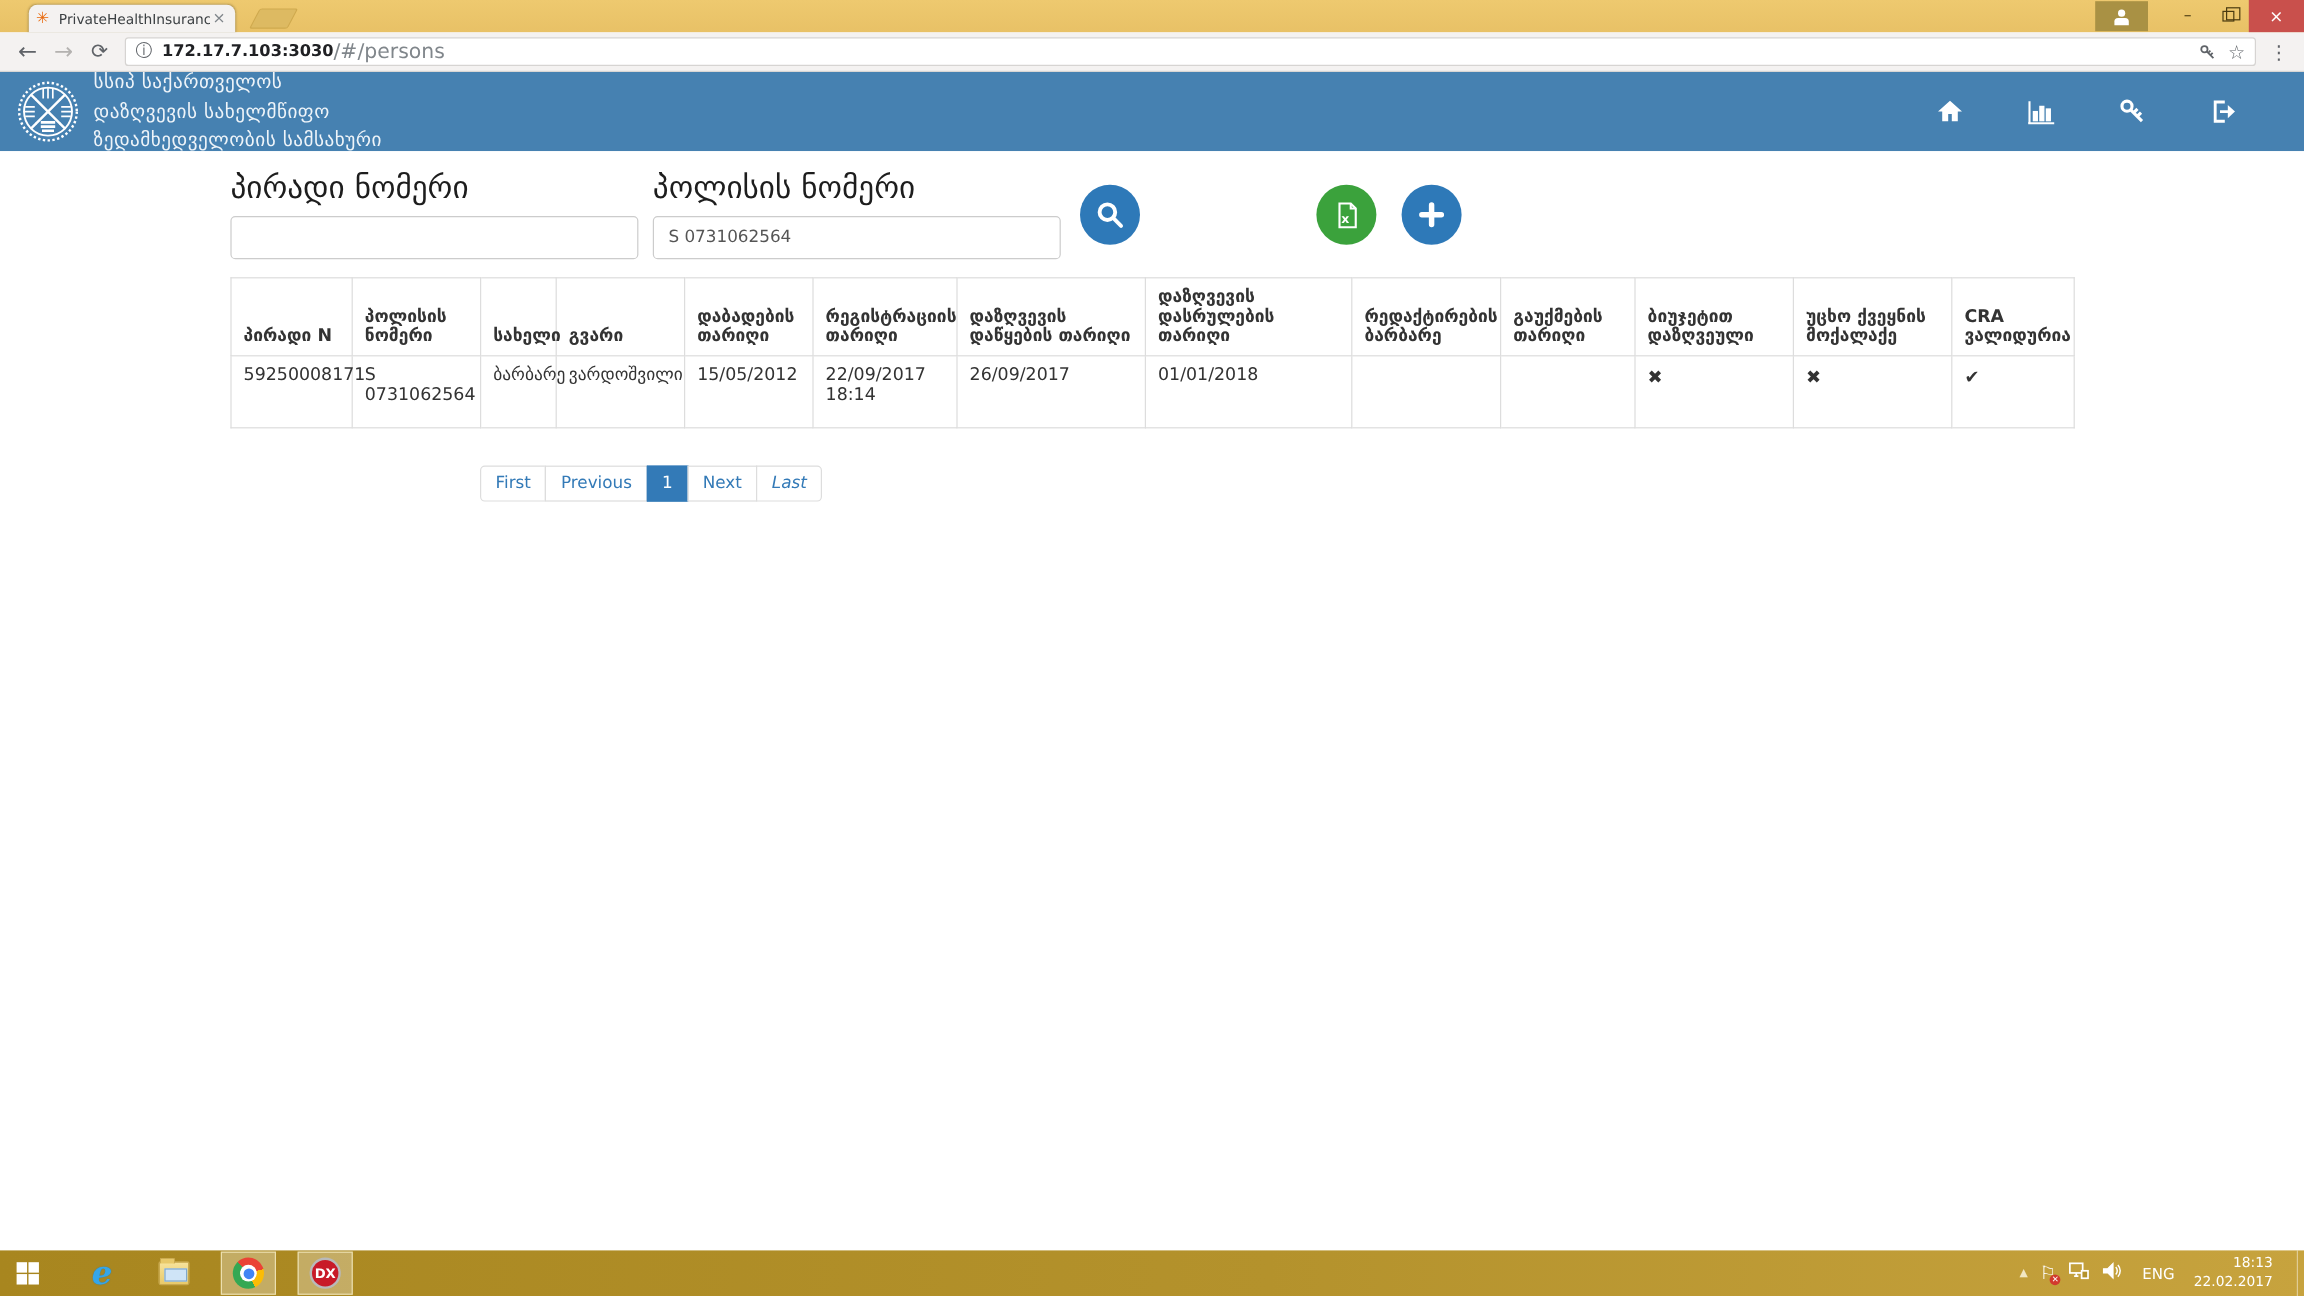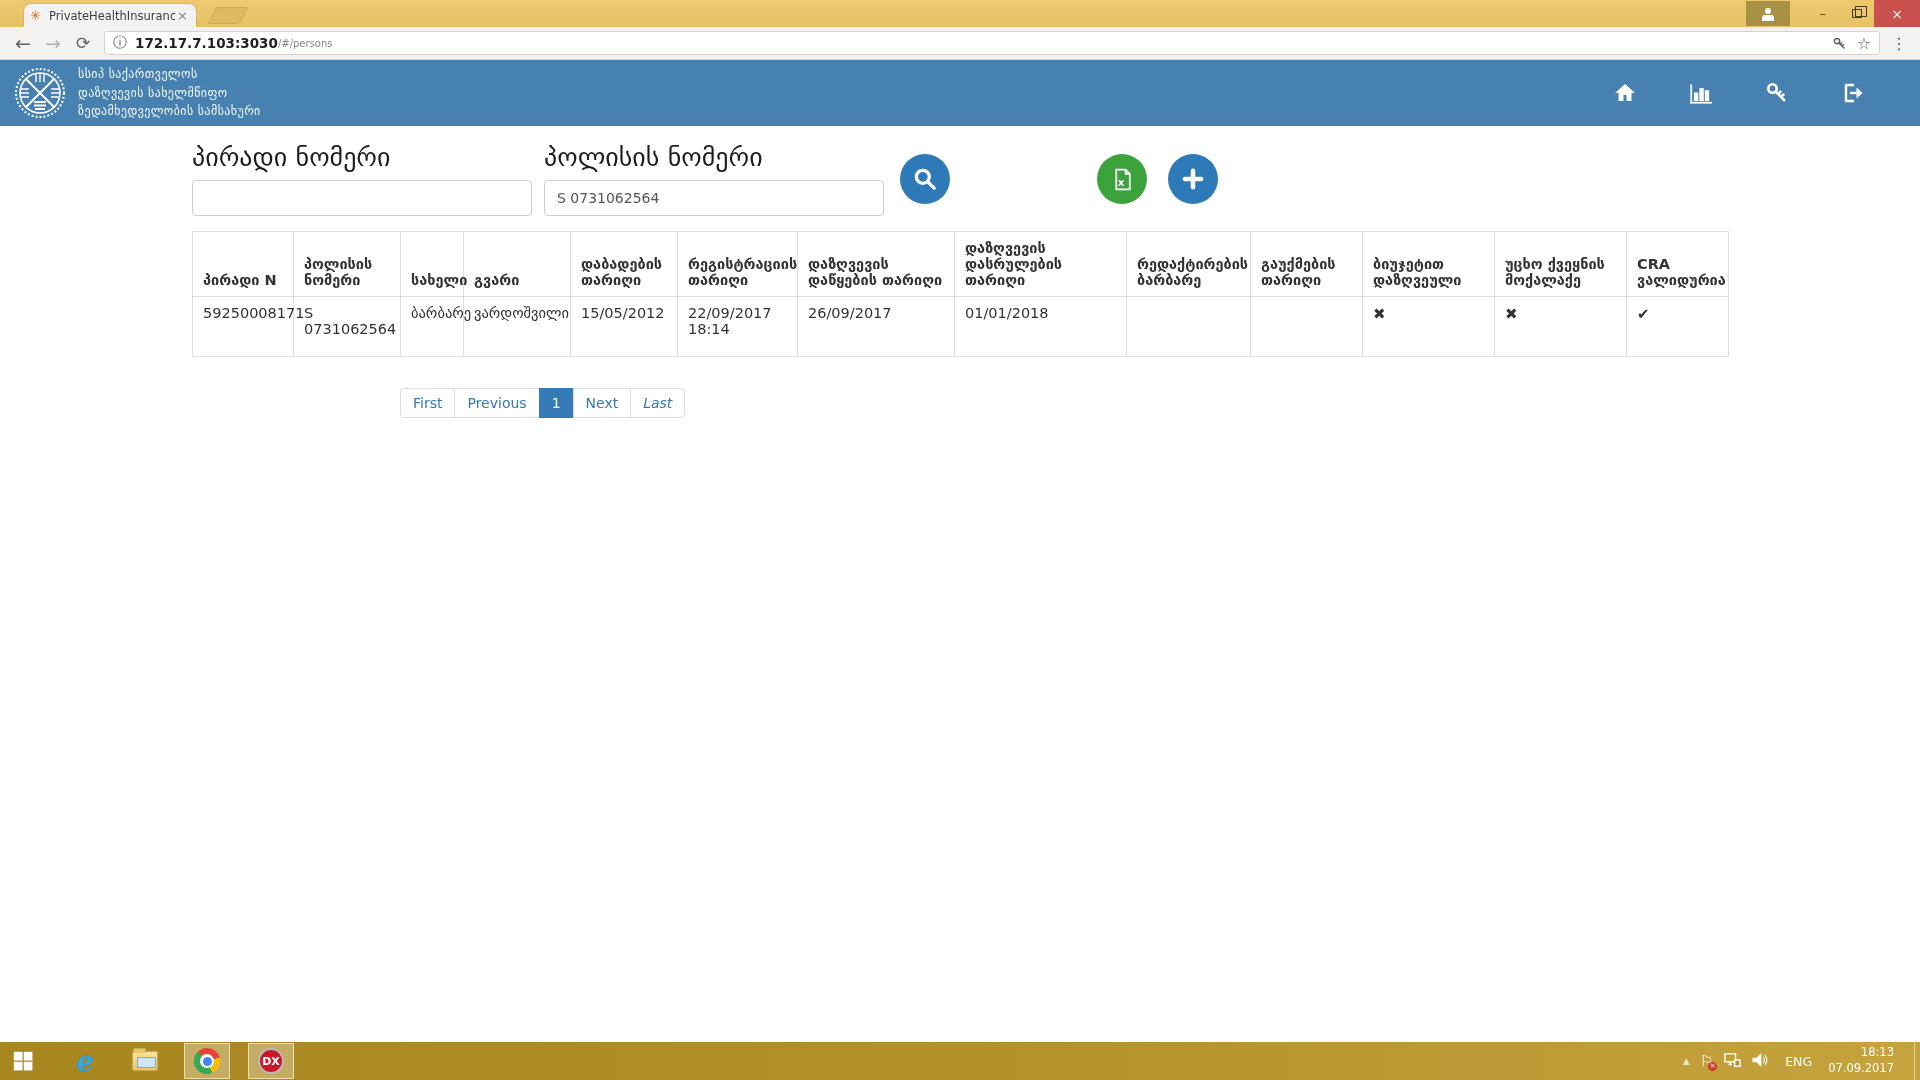--- a/index.html
+++ b/index.html
@@ -30,31 +30,31 @@
 
   .toolbar { position:absolute; top:27px; left:0; width:100%; height:33px; background:#f4f2f1;
     display:flex; align-items:center; padding:0 8px; border-bottom:1px solid #d8d6d4; }
   .nav-arrow { font-size:19px; color:#5f6368; width:30px; text-align:center; }
   .nav-arrow.fwd { color:#b4b2b0; }
   .reload { font-size:17px; color:#5f6368; width:30px; text-align:center; }
   .urlbar { flex:1; height:24px; background:#fff; border:1px solid #d6d4d2; border-radius:3px;
     display:flex; align-items:center; padding:0 8px; margin:0 6px; }
   .info-icon { color:#5f6368; font-size:14px; margin-right:8px; }
   .url-host { color:#202124; font-size:13.5px; font-weight:bold; }
-  .url-path { color:#80868b; font-size:10px; }
+  .url-path { color:#80868b; font-size:17px; }
   .url-spacer { flex:1; }
   .key-icon svg { display:block; }
   .star-icon { color:#5f6368; font-size:16px; margin-left:10px; }
   .menu-dots { color:#5f6368; font-size:16px; width:26px; text-align:center; letter-spacing:0; }
 
   
   .app-header { position:absolute; top:60px; left:0; width:100%; height:66px; background:#4681b1;
     display:flex; align-items:center; padding:0 40px 0 14px; }
   .logo-emblem { width:52px; height:52px; margin-right:12px; flex:none; }
-  .org-name { color:#eef4f9; font-size:12px; line-height:1.55; letter-spacing:.4px; }
+  .org-name { color:#eef4f9; font-size:16px; line-height:1.55; letter-spacing:.4px; }
   .hdr-spacer { flex:1; }
   .hdr-nav { display:flex; align-items:center; gap:50px; margin-right:14px; }
   .hdr-icon { width:26px; height:26px; display:flex; align-items:center; justify-content:center; }
 
   
   .content { position:absolute; top:126px; left:0; width:100%; height:916px; background:#fff;padding-left:28px; }
   .form-label { position:absolute; font-size:26px; color:#1d1d1d; }
   .lbl-personal { left:192px; top:16px; }
   .lbl-policy { left:544px; top:16px; }
   .form-input { position:absolute; top:54px; width:340px; height:36px; border:1px solid #ccc; border-radius:4px;
@@ -320,19 +320,19 @@
       <span>
         <svg width="18" height="16" viewBox="0 0 20 18" fill="#fff" stroke="#fff">
           <path d="M2 7 h4 l5 -5 v14 l-5 -5 H2 Z"></path>
           <path d="M13.5 5.5 a5 5 0 0 1 0 7" fill="none" stroke-width="1.4"></path>
           <path d="M15.5 3.5 a8 8 0 0 1 0 11" fill="none" stroke-width="1.4"></path>
         </svg>
       </span>
       <span class="tray-lang">ENG</span>
       <div class="tray-clock">
         <div>18:13</div>
-        <div>07.09.2017</div>
+        <div>22.02.2017</div>
       </div>
       <div class="show-desktop"></div>
     </div>
   </div>
 
 </div>
 
 </body></html>

